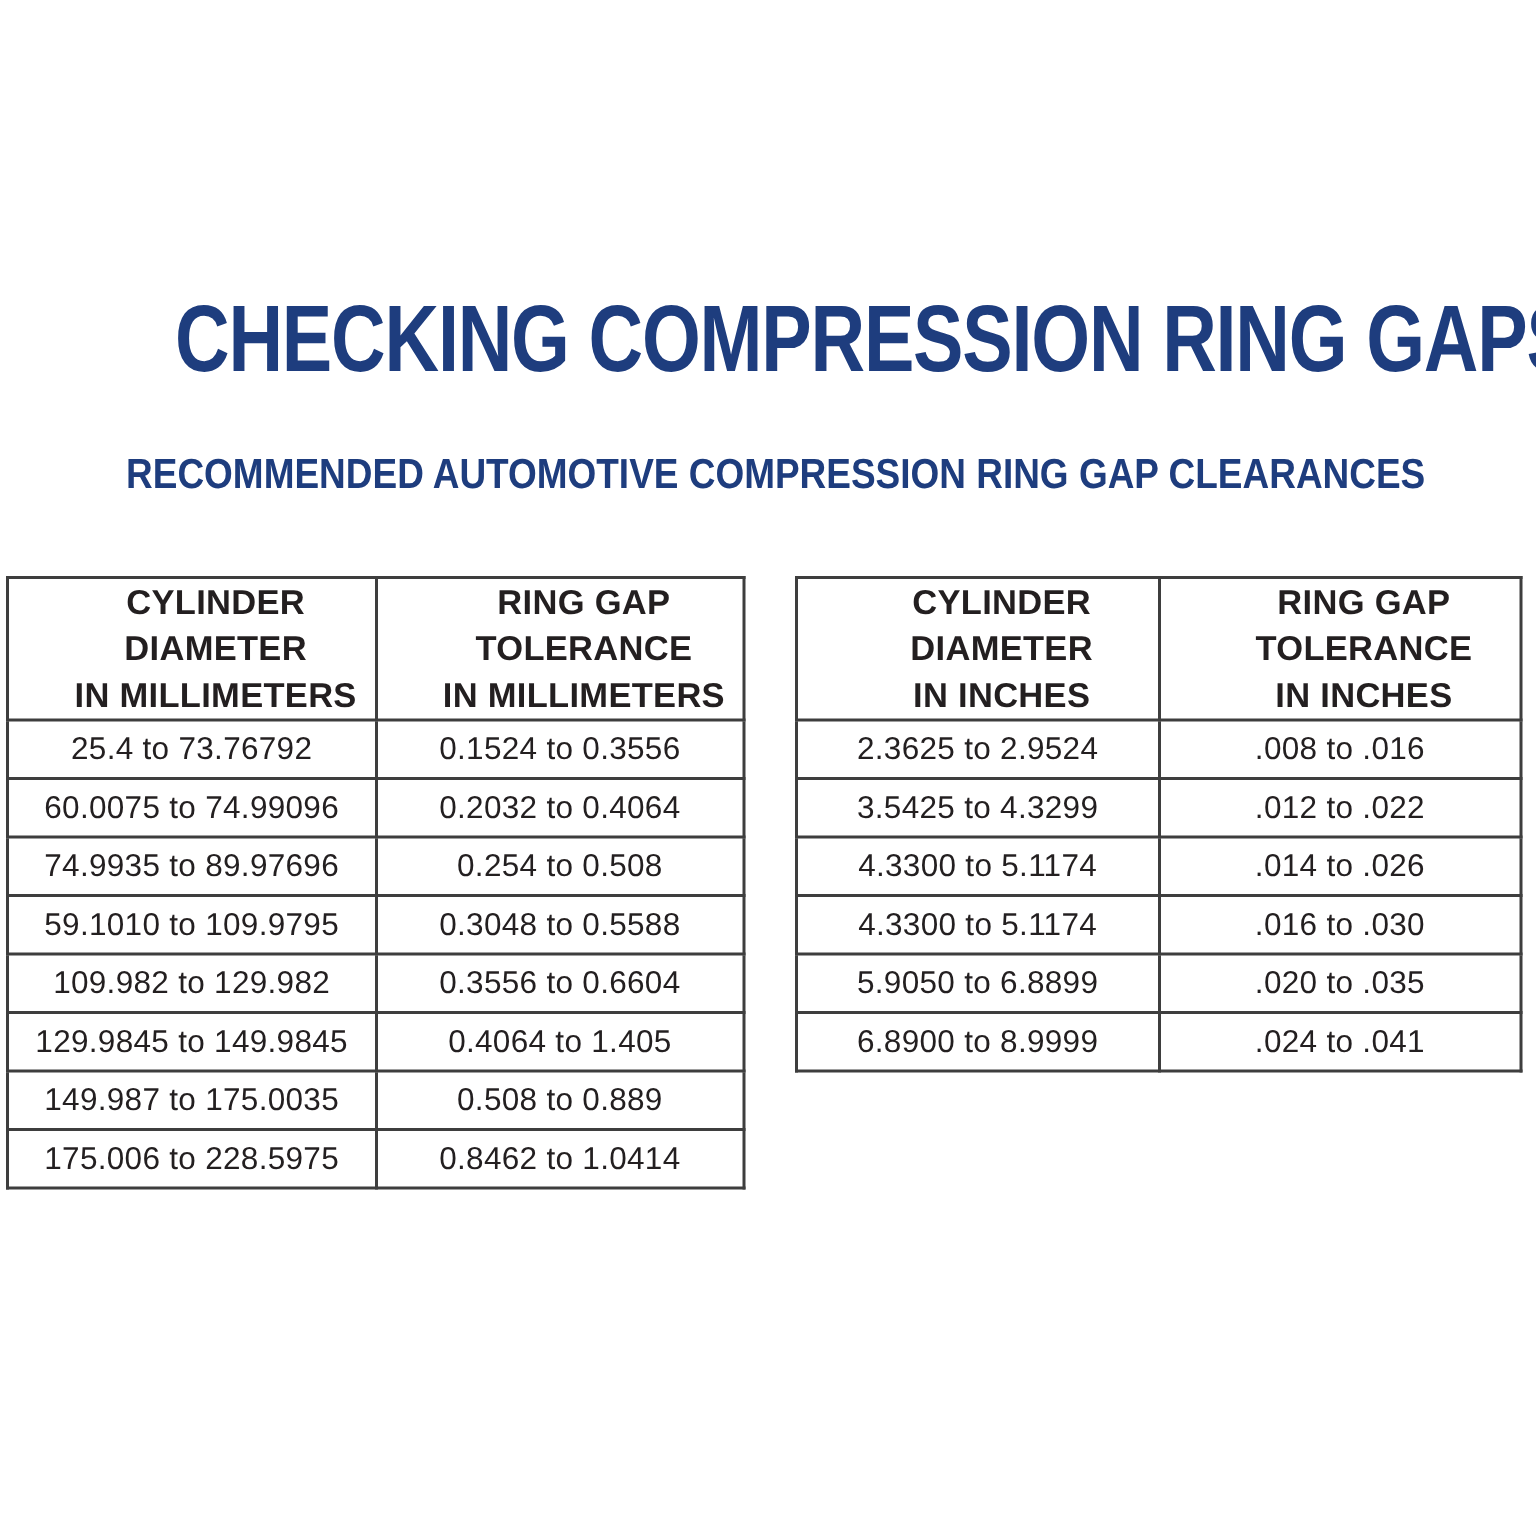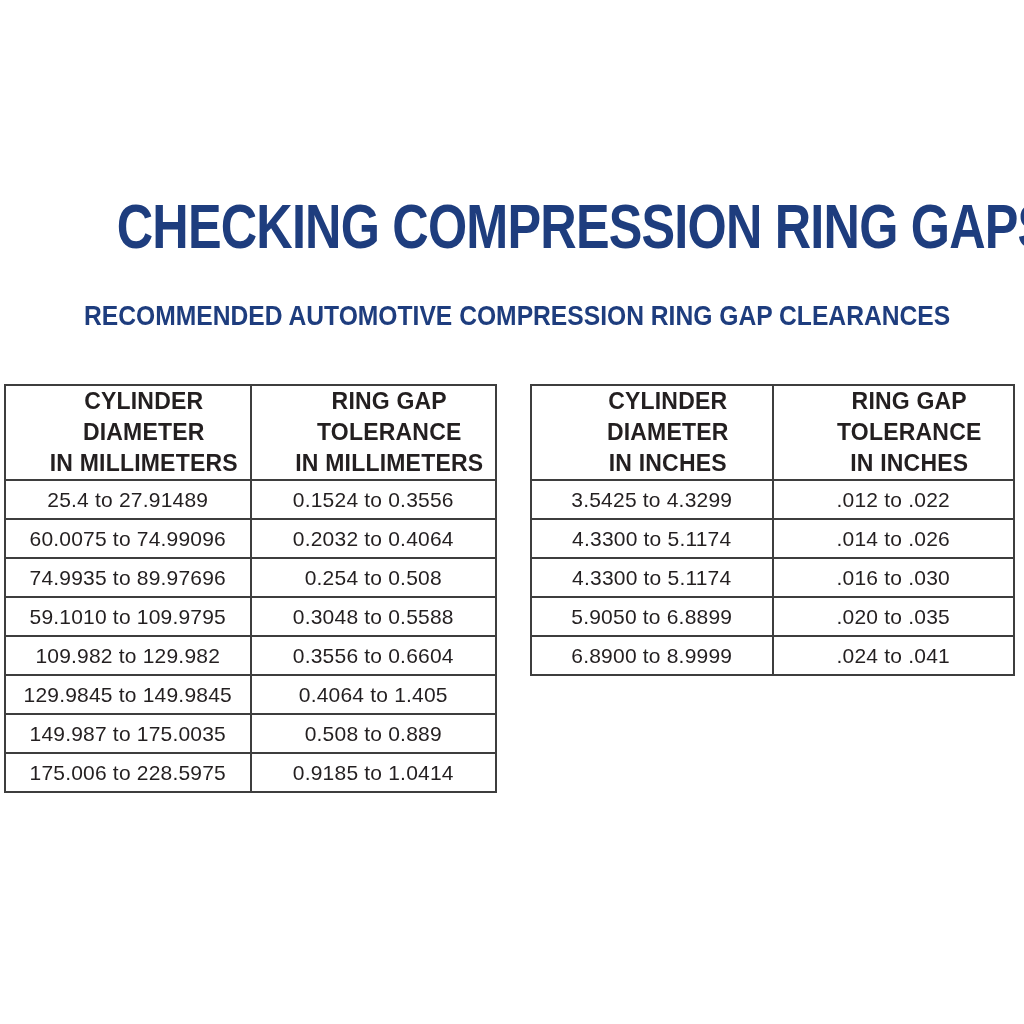--- a/index.html
+++ b/index.html
@@ -85,21 +85,21 @@
       <th>CYLINDER
 DIAMETER
 IN MILLIMETERS</th>
       <th>RING GAP
 TOLERANCE
 IN MILLIMETERS</th>
     </tr>
   </thead>
   <tbody>
     <tr>
-      <td>25.4 to 27.91489</td>
+      <td>25.4 to 73.76792</td>
       <td>0.1524 to 0.3556</td>
     </tr>
     <tr>
       <td>60.0075 to 74.99096</td>
       <td>0.2032 to 0.4064</td>
     </tr>
     <tr>
       <td>74.9935 to 89.97696</td>
       <td>0.254 to 0.508</td>
     </tr>
@@ -114,37 +114,41 @@
     <tr>
       <td>129.9845 to 149.9845</td>
       <td>0.4064 to 1.405</td>
     </tr>
     <tr>
       <td>149.987 to 175.0035</td>
       <td>0.508 to 0.889</td>
     </tr>
     <tr>
       <td>175.006 to 228.5975</td>
-      <td>0.9185 to 1.0414</td>
+      <td>0.8462 to 1.0414</td>
     </tr>
   </tbody>
 </table>
 
 <table class="spec" id="in-table">
   <thead>
     <tr>
       <th>CYLINDER
 DIAMETER
 IN INCHES</th>
       <th>RING GAP
 TOLERANCE
 IN INCHES</th>
     </tr>
   </thead>
   <tbody>
+    <tr>
+      <td>2.3625 to 2.9524</td>
+      <td>.008 to .016</td>
+    </tr>
     <tr>
       <td>3.5425 to 4.3299</td>
       <td>.012 to .022</td>
     </tr>
     <tr>
       <td>4.3300 to 5.1174</td>
       <td>.014 to .026</td>
     </tr>
     <tr>
       <td>4.3300 to 5.1174</td>

